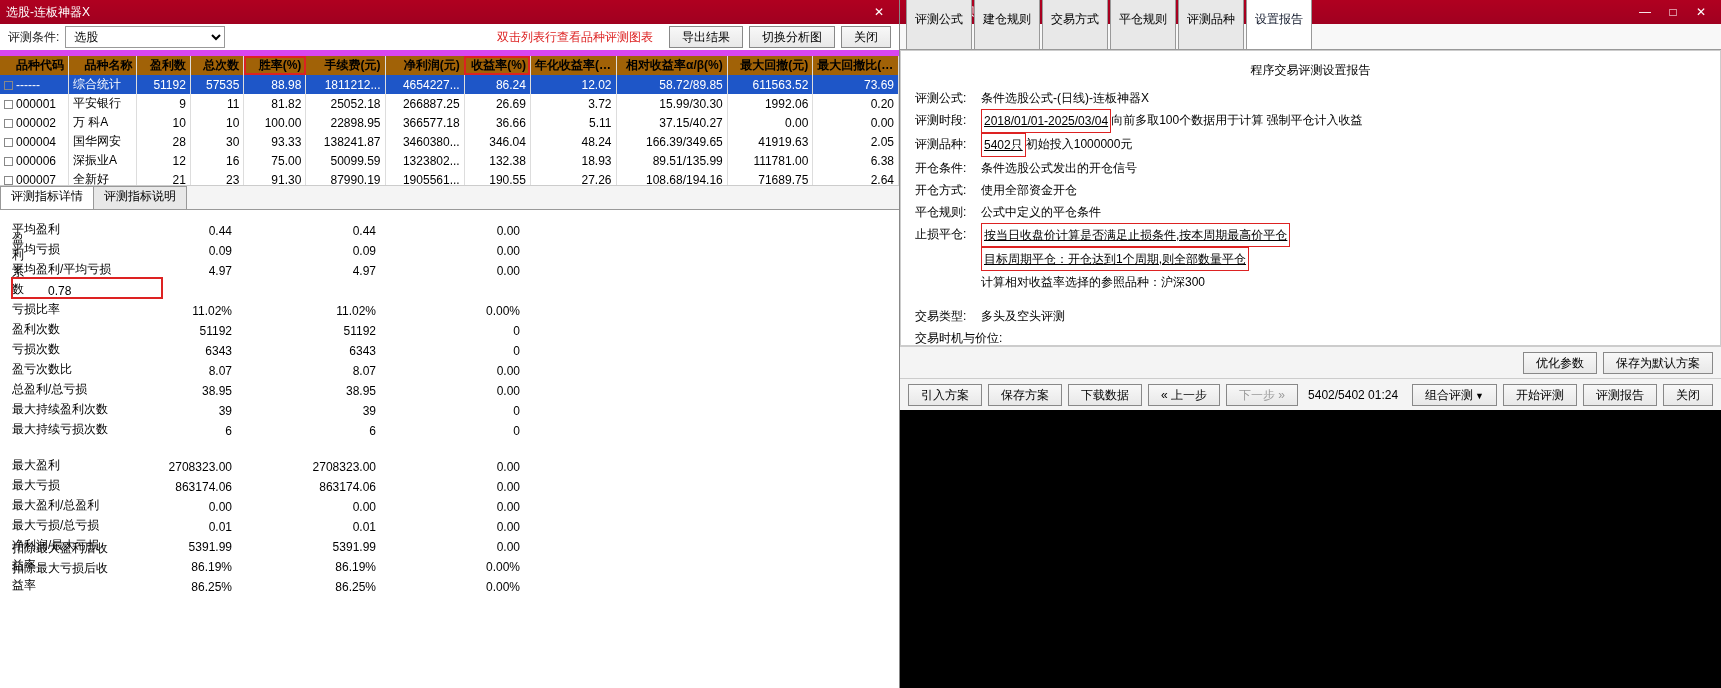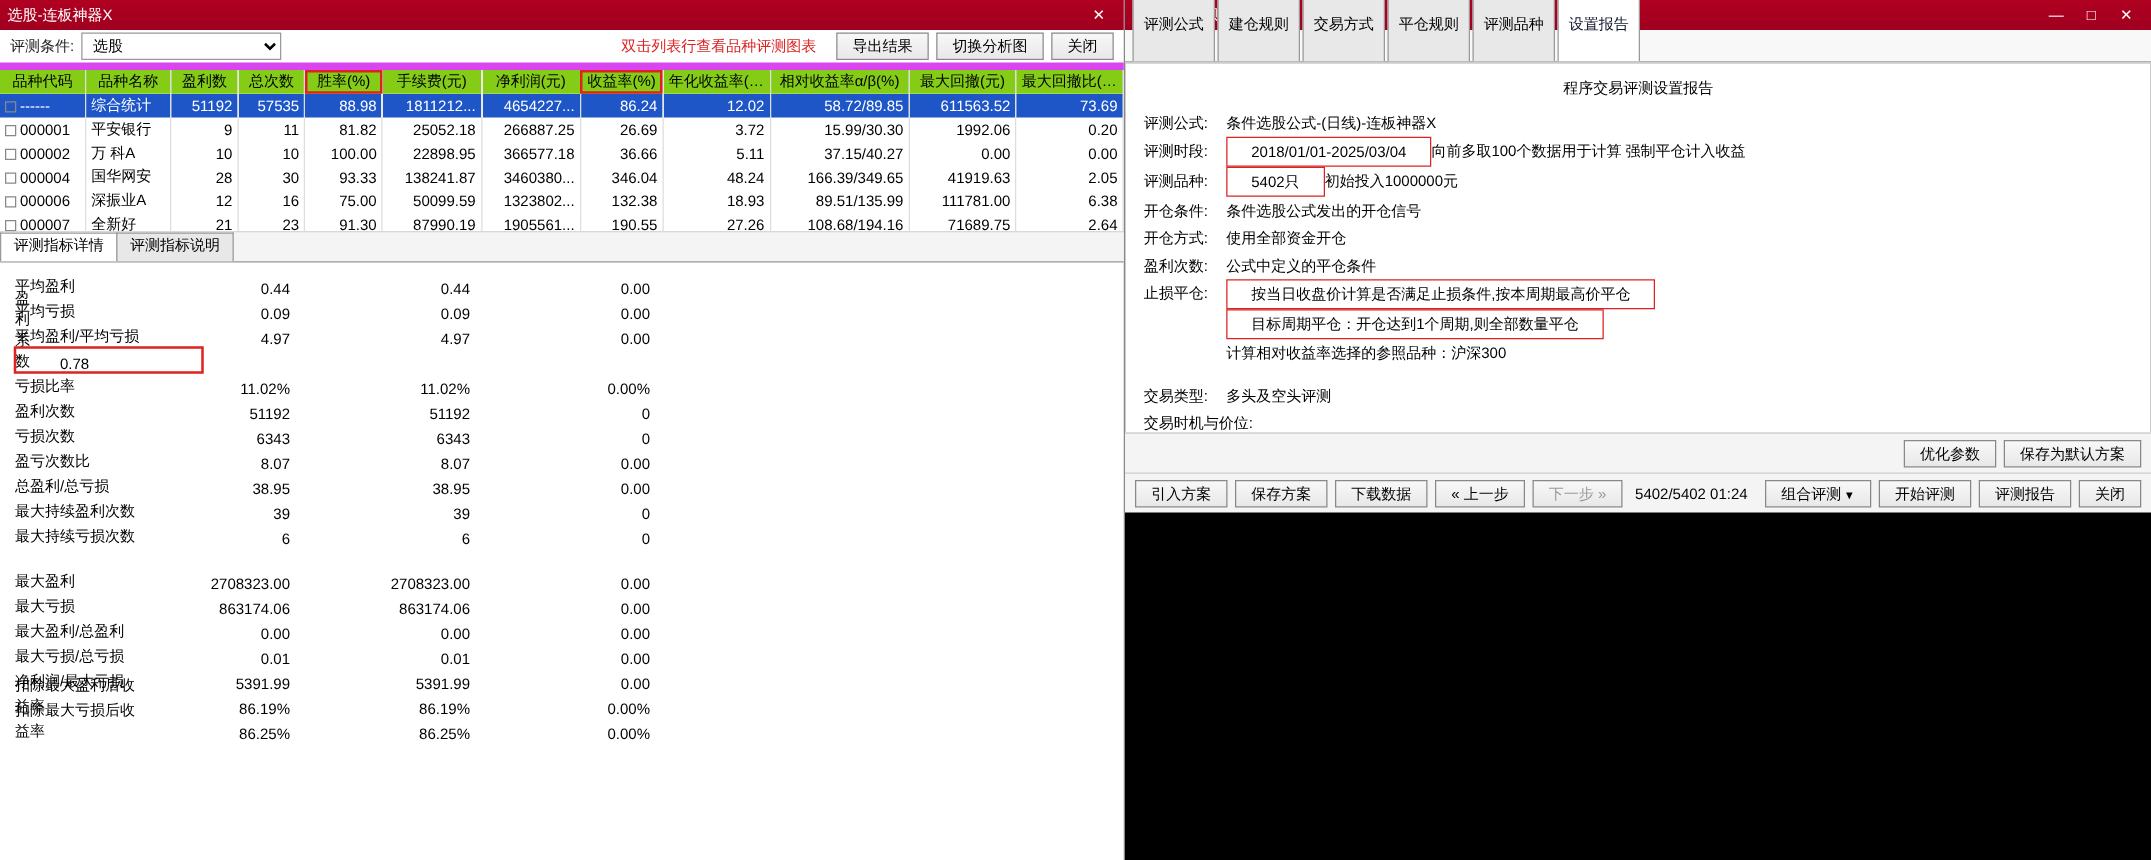--- a/index.html
+++ b/index.html
@@ -17,21 +17,21 @@
 .toolbar-row { height: 32px; display: flex; align-items: center; padding: 4px 8px; gap: 6px; border-bottom: 6px solid #d946ef; }
 .toolbar-row .label { color: #222; }
 .toolbar-row select { width: 160px; height: 22px; border: 1px solid #999; background: #fff; padding: 0 4px; }
 .toolbar-row .hint { color: #d22; margin-left: auto; margin-right: 10px; }
 .btn { border: 1px solid #888; background: linear-gradient(#f8f8f8, #e8e8e8); padding: 2px 12px; height: 22px; cursor: pointer; }
 
 
 .stock-table-wrap { height: 130px; overflow: hidden; border-bottom: 1px solid #ccc; }
 .stock-table { width: 100%; border-collapse: collapse; table-layout: fixed; }
 .stock-table th, .stock-table td { border-right: 1px solid #ddd; padding: 1px 4px; height: 17px; white-space: nowrap; overflow: hidden; text-overflow: ellipsis; text-align: right; }
-.stock-table th { background: #84cc16; font-weight: normal; text-align: center; }
+.stock-table th { background: #a16207; font-weight: bold; text-align: right; }
 .stock-table th.hl { outline: 2px solid #d22; outline-offset: -2px; }
 .stock-table td.l { text-align: left; }
 .stock-table tr.sel td { background: #1e56c8; color: #fff; }
 .sq { display: inline-block; width: 9px; height: 9px; border: 1px solid #888; margin-right: 3px; vertical-align: middle; }
 
 
 .tabs-row { height: 24px; display: flex; border-bottom: 1px solid #999; background: #f4f4f4; }
 .tab { padding: 1px 10px; border: 1px solid #999; border-bottom: none; background: #e8e8e8; cursor: pointer; margin-right: -1px; }
 .tab.active { background: #fff; }
 
@@ -44,21 +44,21 @@
 .metrics-spacer { height: 16px; }
 
 
 .rp-tabs { height: 26px; display: flex; align-items: flex-end; border-bottom: 1px solid #999; padding-left: 6px; background: #f8f8f8; }
 .rp-tab { padding: 21px 8px; border: 1px solid #999; border-bottom: none; background: #e8e8e8; cursor: pointer; margin-right: 2px; font-size: 12px; }
 .rp-tab.active { background: #fff; color: #0f172a; }
 .report-body { flex: 1; overflow-y: auto; padding: 8px 14px; line-height: 22px; border: 1px solid #ccc; margin: 0; background: #fff; height: 280px; }
 .report-body .rtitle { text-align: center; margin-bottom: 6px; }
 .report-body .rrow { display: flex; }
 .report-body .rrow .k { min-width: 66px; }
-.rbox { border: 1px solid #d22; padding: 0 19px; display: inline-block; }
+.rbox { border: 1px solid #d22; padding: 0 2px; display: inline-block; text-decoration: underline; }
 .rp-actions { height: 32px; display: flex; align-items: center; justify-content: flex-end; padding: 4px 8px; gap: 6px; border-top: 1px solid #ccc; background: #f4f4f4; }
 .rp-bottom { height: 32px; display: flex; align-items: center; padding: 4px 8px; gap: 6px; border-top: 1px solid #ccc; background: #f4f4f4; }
 .rp-bottom .progress-text { margin-left: 4px; margin-right: auto; }
 .rp-bottom .nav-btn.disabled { color: #999; }
 .rp-dark { flex: 1; background: #000; }
 .caret { font-size: 9px; margin-left: 2px; }
 </style>
 </head>
 <body>
 
@@ -357,21 +357,21 @@
       </div>
     <div class="rrow">
         <span class="k">开仓条件:</span>
         <span>条件选股公式发出的开仓信号</span>
       </div>
     <div class="rrow">
         <span class="k">开仓方式:</span>
         <span>使用全部资金开仓</span>
       </div>
     <div class="rrow">
-        <span class="k">盈利次数:</span>
+        <span class="k">平仓规则:</span>
         <span>公式中定义的平仓条件</span>
       </div>
     <div class="rrow">
         <span class="k">止损平仓:</span>
         <span class="rbox">按当日收盘价计算是否满足止损条件,按本周期最高价平仓</span>
       </div>
     <div class="rrow">
         <span class="k">&nbsp;</span>
         <span class="rbox">目标周期平仓：开仓达到1个周期,则全部数量平仓</span>
       </div>

